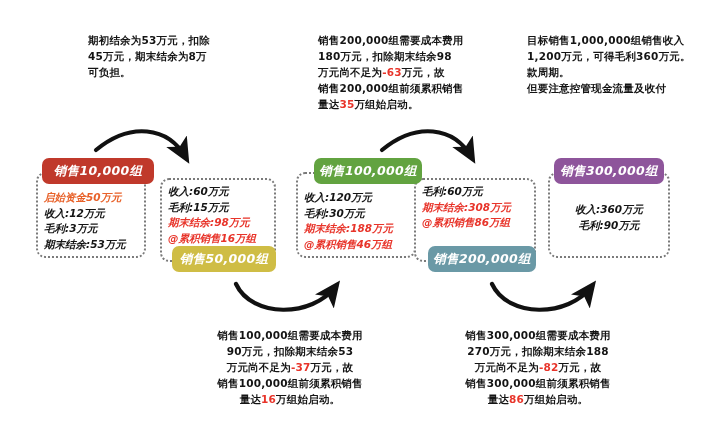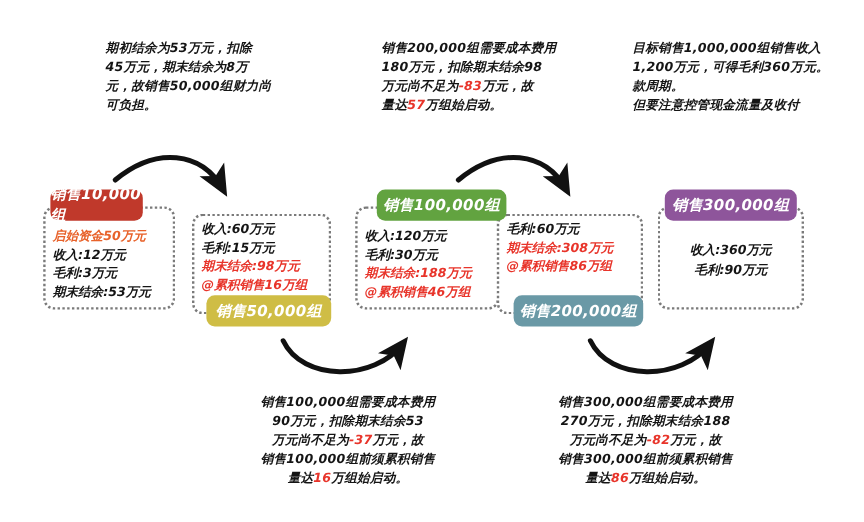--- a/index.html
+++ b/index.html
@@ -22,21 +22,20 @@
   .arrows {
     position: absolute;
     left: 0; top: 0;
     width: 720px; height: 435px;
     pointer-events: none;
   }
 
   
   .note {
     position: absolute;
-    font-style: italic;
     font-weight: bold;
     font-size: 10.5px;
     line-height: 16px;
     color: #141414;
     text-align: left;
     letter-spacing: 0.2px;
   }
   .note .hl { color: #e8342a; }
 
   .note-top-1 { left: 88px;  top: 32px;  width: 178px; }
@@ -82,21 +81,21 @@
     line-height: 15.5px;
     white-space: nowrap;
     color: #141414;
   }
   .line.red   { color: #e8342a; }
   .line.orange{ color: #e8622a; }
 
   
   #stage-1 { left: 36px; top: 158px; width: 110px; height: 100px; }
   #stage-1 .stage-body   { left: 0px;  top: 14px; width: 110px; height: 86px; }
-  #stage-1 .stage-header { left: 6px;  top: 0px;  width: 77px;  height: 26px; background: #c0392b; }
+  #stage-1 .stage-header { left: 6px;  top: 0px;  width: 112px;  height: 26px; background: #c0392b; }
   #stage-1 .stage-lines  { left: 8px;  top: 32px; }
 
   
   #stage-2 { left: 160px; top: 178px; width: 116px; height: 100px; }
   #stage-2 .stage-body   { left: 0px;  top: 0px;  width: 116px; height: 84px; }
   #stage-2 .stage-header { left: 12px; top: 68px; width: 104px; height: 26px; background: #cfbd45; }
   #stage-2 .stage-lines  { left: 8px;  top: 6px; }
 
   
   #stage-3 { left: 296px; top: 158px; width: 120px; height: 100px; }
@@ -134,28 +133,28 @@
     <path d="M236,284 C252,318 312,318 336,286" fill="none" stroke="#111111" stroke-width="4.2" stroke-linecap="round" marker-end="url(#ah)"></path>
 
     <path d="M382,150 C416,122 454,126 472,158" fill="none" stroke="#111111" stroke-width="4.2" stroke-linecap="round" marker-end="url(#ah)"></path>
 
     <path d="M492,284 C508,318 568,318 592,286" fill="none" stroke="#111111" stroke-width="4.2" stroke-linecap="round" marker-end="url(#ah)"></path>
   </svg>
 
   <div class="note note-top-1" id="note-top-1">
       <div>期初结余为53万元，扣除</div>
       <div>45万元，期末结余为8万</div>
-      <div>元，故销售50,000组财力尚</div>
       <div>可负担。</div>
     </div>
   <div class="note note-top-2" id="note-top-2">
       <div>销售200,000组需要成本费用</div>
       <div>180万元，扣除期末结余98</div>
-      <div>万元尚不足为<span class="hl">-83</span>万元，故</div>
-      <div>量达<span class="hl">57</span>万组始启动。</div>
+      <div>万元尚不足为<span class="hl">-63</span>万元，故</div>
+      <div>销售200,000组前须累积销售</div>
+      <div>量达<span class="hl">35</span>万组始启动。</div>
     </div>
   <div class="note note-top-3" id="note-top-3">
       <div>目标销售1,000,000组销售收入</div>
       <div>1,200万元，可得毛利360万元。</div>
       <div>款周期。</div>
       <div>但要注意控管现金流量及收付</div>
     </div>
 
   <div class="stage" id="stage-1">
     <div class="stage-body"></div>

